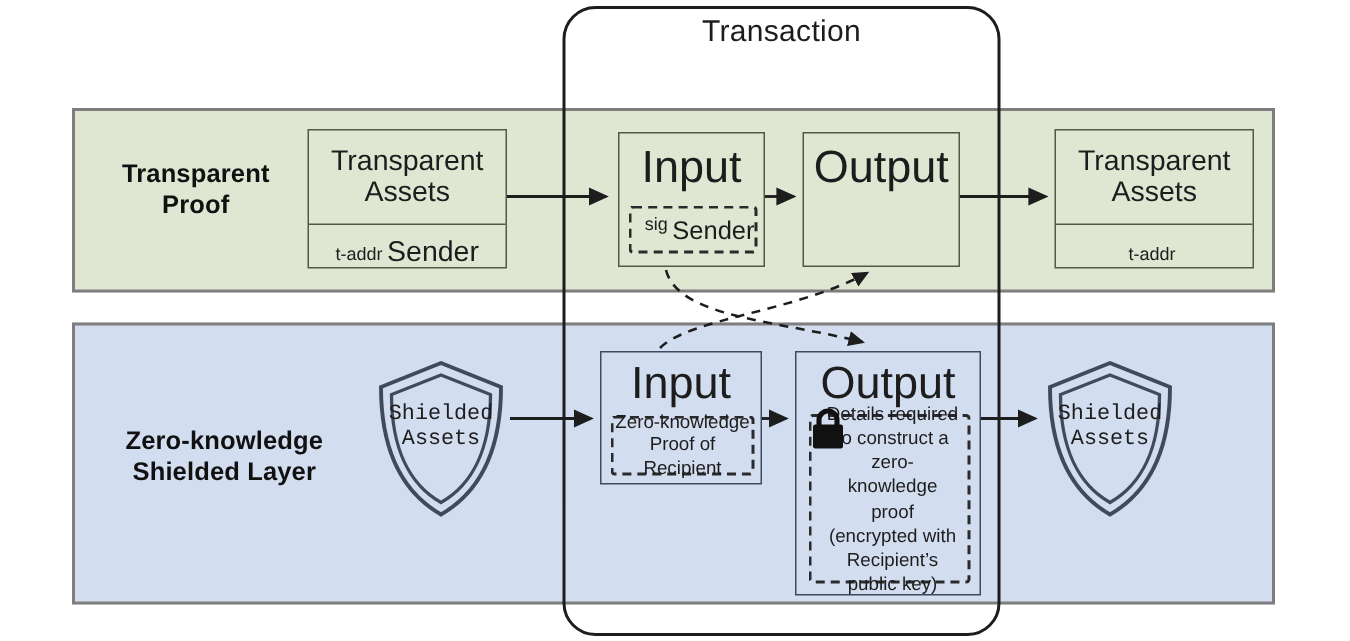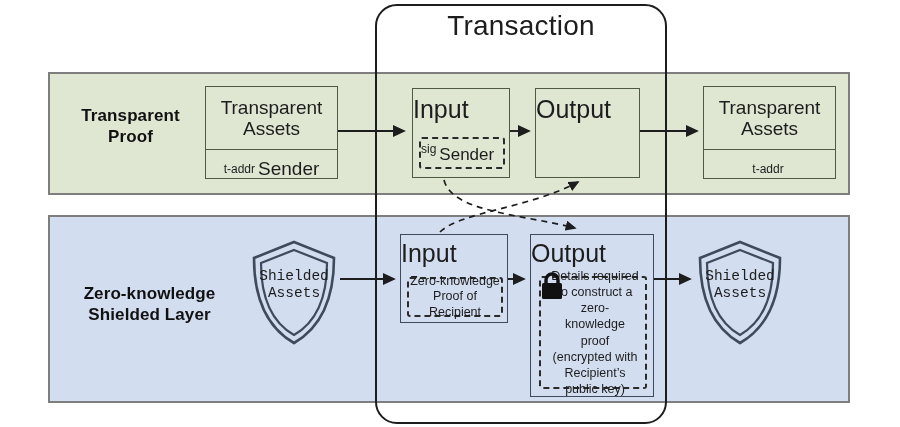--- a/index.html
+++ b/index.html
@@ -14,44 +14,44 @@
   .layer-label{position:absolute;font-weight:bold;color:#111;text-align:center;
                line-height:1.25;letter-spacing:.1px;}
   #transparent-layer-label{left:58px;top:105px;width:145px;font-size:17px;}
   #zk-layer-label{left:42px;top:283px;width:215px;font-size:17px;}
 
   
   #transaction-frame{position:absolute;left:375px;top:4px;width:292px;height:420px;
       box-sizing:border-box;border:2.5px solid #1d1d1d;border-radius:22px;
       background:transparent;}
   #transaction-title{position:absolute;left:375px;top:10px;width:292px;
-      text-align:center;font-size:28px;color:#1d1d1d;letter-spacing:.2px;}
+      text-align:center;font-size:20px;color:#1d1d1d;letter-spacing:.2px;}
 
   
   .box{position:absolute;box-sizing:border-box;border:1.6px solid #4b5242;}
   .box.green{border-color:#4f5a45;background:#dfe7d3;}
   .box.blue{border-color:#3f4a5c;background:#d3ddf0;}
 
-  .box-title{position:absolute;left:0;right:0;font-size:25px;
+  .box-title{position:absolute;left:0;right:0;text-align:center;font-size:30px;
              color:#1d1d1d;line-height:1;}
 
   
   .assets-box{position:absolute;box-sizing:border-box;border:1.6px solid #4f5a45;background:#dfe7d3;}
   .assets-top{position:absolute;left:0;right:0;top:0;height:62px;
       display:flex;align-items:center;justify-content:center;text-align:center;
       font-size:19px;line-height:1.12;color:#1d1d1d;}
   .assets-div{position:absolute;left:0;right:0;top:62px;height:0;border-top:1.6px solid #4f5a45;}
   .assets-bot{position:absolute;left:0;right:0;top:62px;bottom:0;
       display:flex;align-items:center;justify-content:center;
       font-size:19px;color:#1d1d1d;margin-top:11px;}
   .sup{font-size:12px;vertical-align:super;margin-right:3px;}
 
   
   .dashed{position:absolute;box-sizing:border-box;border:2px dashed #2a2a2a;
-          border-radius:3px;display:flex;align-items:center;justify-content:flex-start;
+          border-radius:3px;display:flex;align-items:center;justify-content:flex-end;
           text-align:center;color:#1d1d1d;}
 
   
   .shield{position:absolute;}
   .shield-text{position:absolute;left:0;right:0;text-align:center;
       font-size:14.5px;line-height:1.2;color:#1d1d1d;font-family:Liberation Mono, monospace;}
 
   
   .lock{position:absolute;}
 

